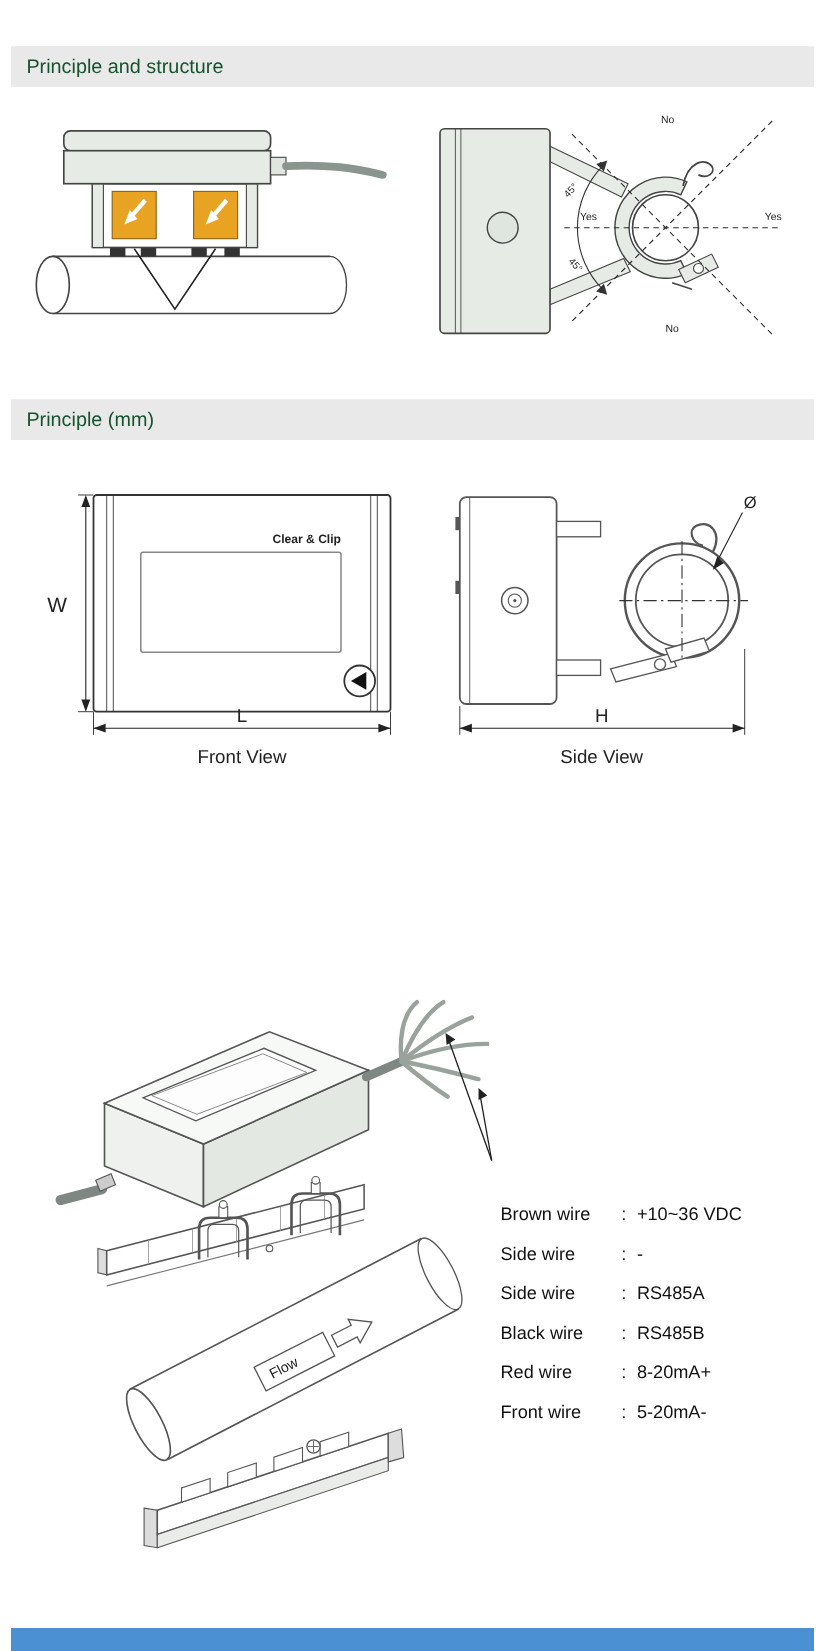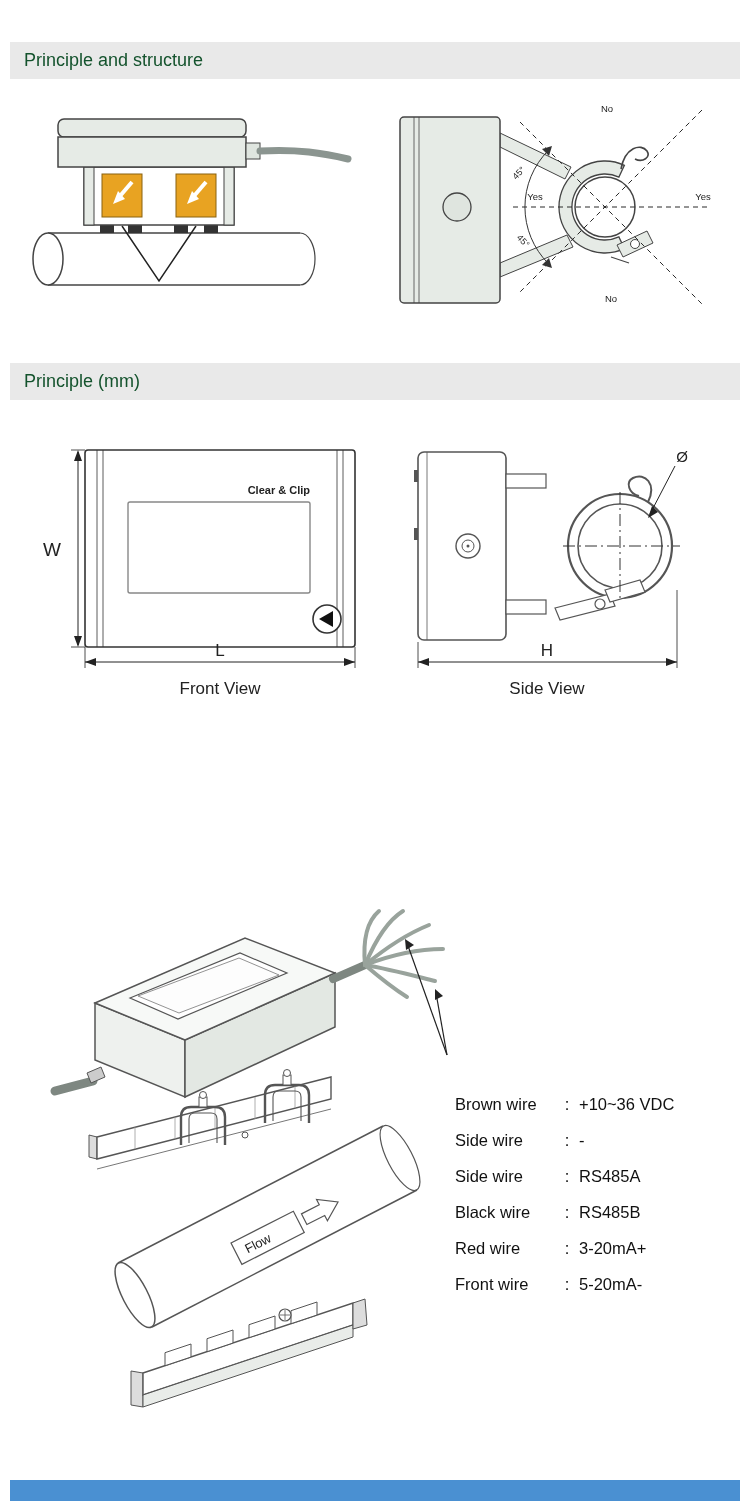--- a/index.html
+++ b/index.html
@@ -271,21 +271,21 @@
       <span class="lg-value">RS485A</span>
     </div>
     <div class="legend-row">
       <span class="lg-label">Black wire</span>
       <span class="lg-colon">:</span>
       <span class="lg-value">RS485B</span>
     </div>
     <div class="legend-row">
       <span class="lg-label">Red wire</span>
       <span class="lg-colon">:</span>
-      <span class="lg-value">3-20mA+</span>
+      <span class="lg-value">8-20mA+</span>
     </div>
     <div class="legend-row">
       <span class="lg-label">Front wire</span>
       <span class="lg-colon">:</span>
       <span class="lg-value">5-20mA-</span>
     </div>
   </div>
 
   <div class="bottom-bar"></div>
 

